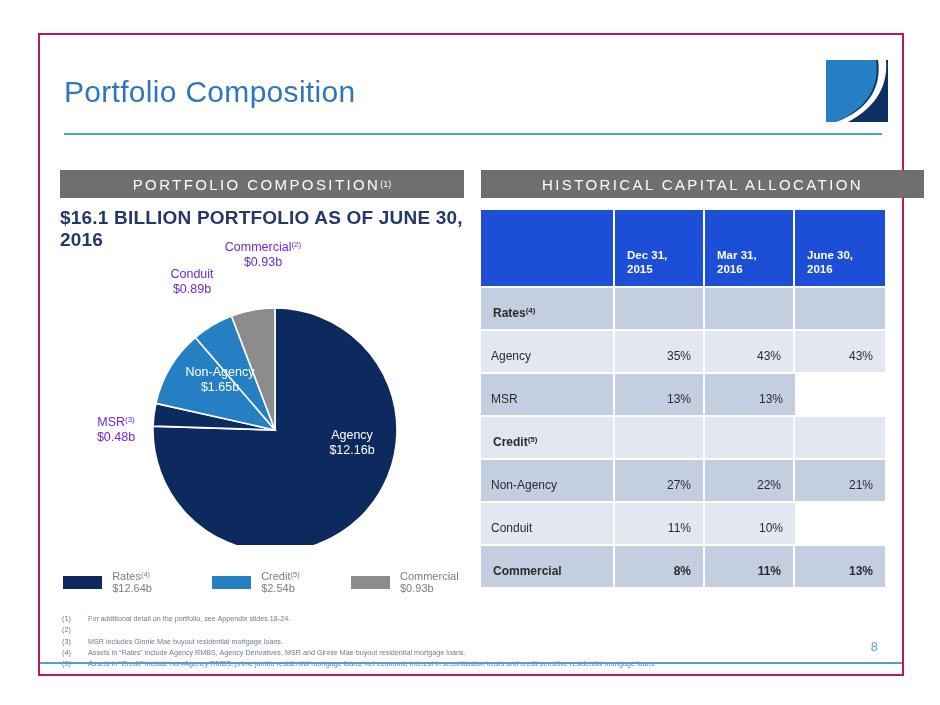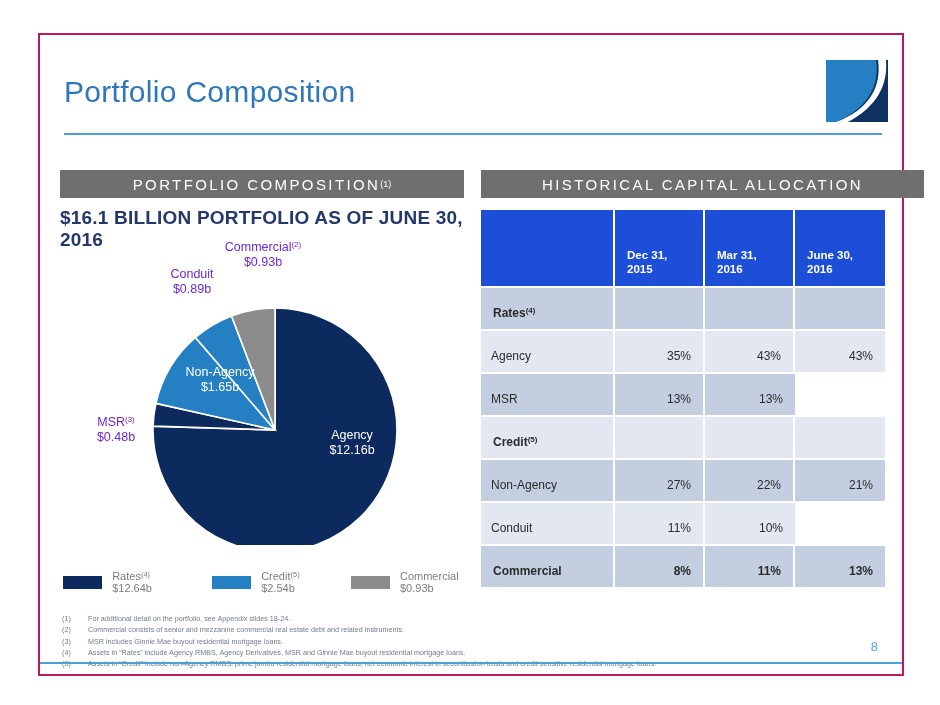--- a/index.html
+++ b/index.html
@@ -265,21 +265,20 @@
       </div>
   </div>
 
   <div class="notes" id="notes-root">
       <div class="note">
         <span class="note-n">(1)</span>
         <span>For additional detail on the portfolio, see Appendix slides 18-24.</span>
       </div>
       <div class="note">
         <span class="note-n">(2)</span>
-        <span>Commercial consists of senior and mezzanine commercial real estate debt and related instruments.</span>
       </div>
       <div class="note">
         <span class="note-n">(3)</span>
         <span>MSR includes Ginnie Mae buyout residential mortgage loans.</span>
       </div>
       <div class="note">
         <span class="note-n">(4)</span>
         <span>Assets in “Rates” include Agency RMBS, Agency Derivatives, MSR and Ginnie Mae buyout residential mortgage loans.</span>
       </div>
       <div class="note">

